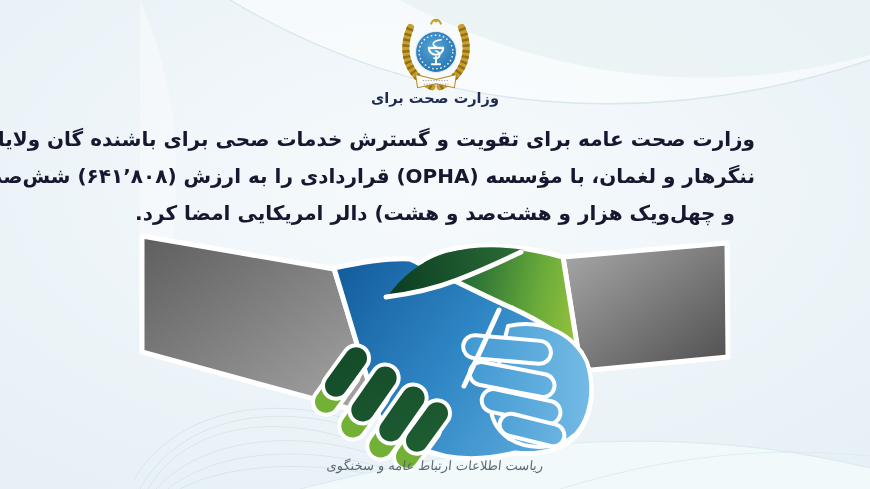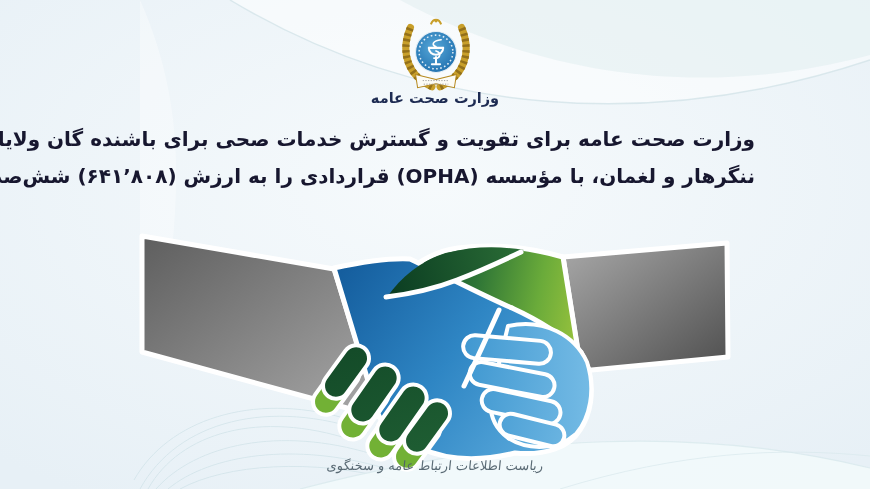--- a/index.html
+++ b/index.html
@@ -150,22 +150,23 @@
       <path d="M51,24 C43,25 41,29 46,31" stroke-width="1.6"></path>
       <path d="M46,35 C52,37 50,43 44,42" stroke-width="1.6"></path>
     </g>
     <g>
       <path d="M26,58 L46,63 L66,58 L64,71 L46,67 L28,71 Z" fill="#fcfbf5" stroke="#b5891f" stroke-width="1"></path>
       <path d="M33,64 L59,64" stroke="#9b9b9b" stroke-width="0.9" stroke-dasharray="1.2 1.4"></path>
       <path d="M34,67.5 L58,67.5" stroke="#9b9b9b" stroke-width="0.9" stroke-dasharray="1.2 1.4"></path>
     </g>
   </svg>
 
-  <div class="ministry-label" dir="rtl">وزارت صحت عامه</div>
+  <div class="ministry-label" dir="rtl">وزارت صحت برای</div>
 
   <div class="announcement" dir="rtl">
     <div class="line">وزارت صحت عامه برای تقویت و گسترش خدمات صحی برای باشنده گان ولایات</div>
     <div class="line">ننگرهار و لغمان، با مؤسسه (OPHA) قراردادی را به ارزش (⁦۶۴۱’۸۰۸⁩) شش‌صد</div>
+    <div class="line">و چهل‌ویک هزار و هشت‌صد و هشت) دالر امریکایی امضا کرد.</div>
   </div>
 
   <div class="watermark" dir="rtl">ریاست اطلاعات ارتباط عامه و سخنگوی</div>
 
 </div>
 
 </body></html>

